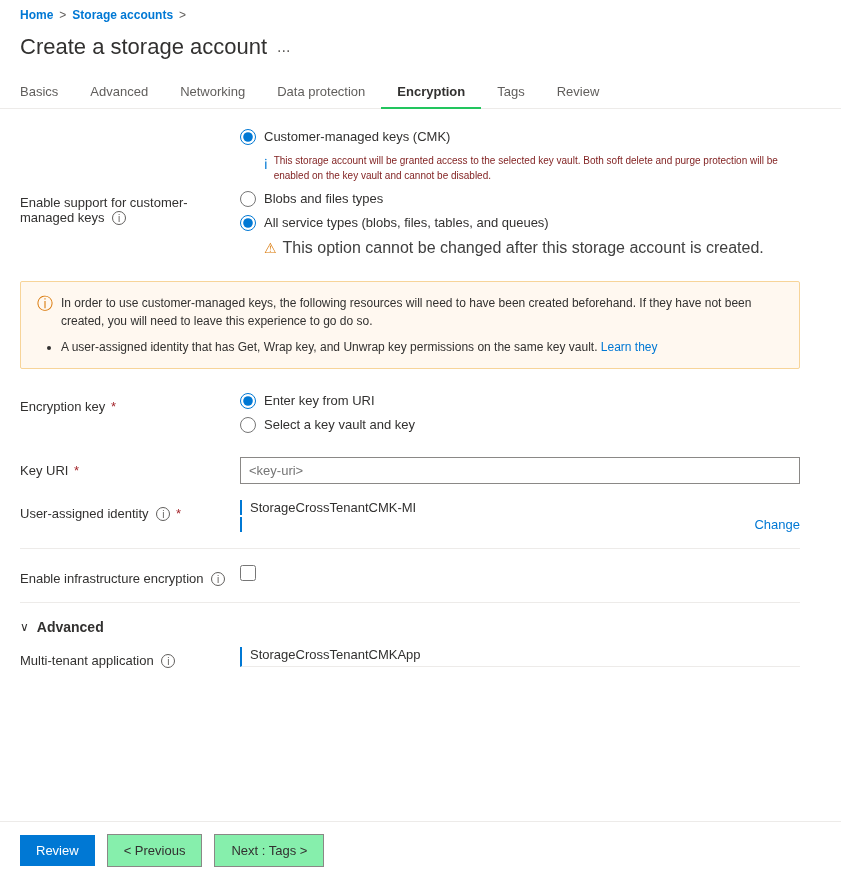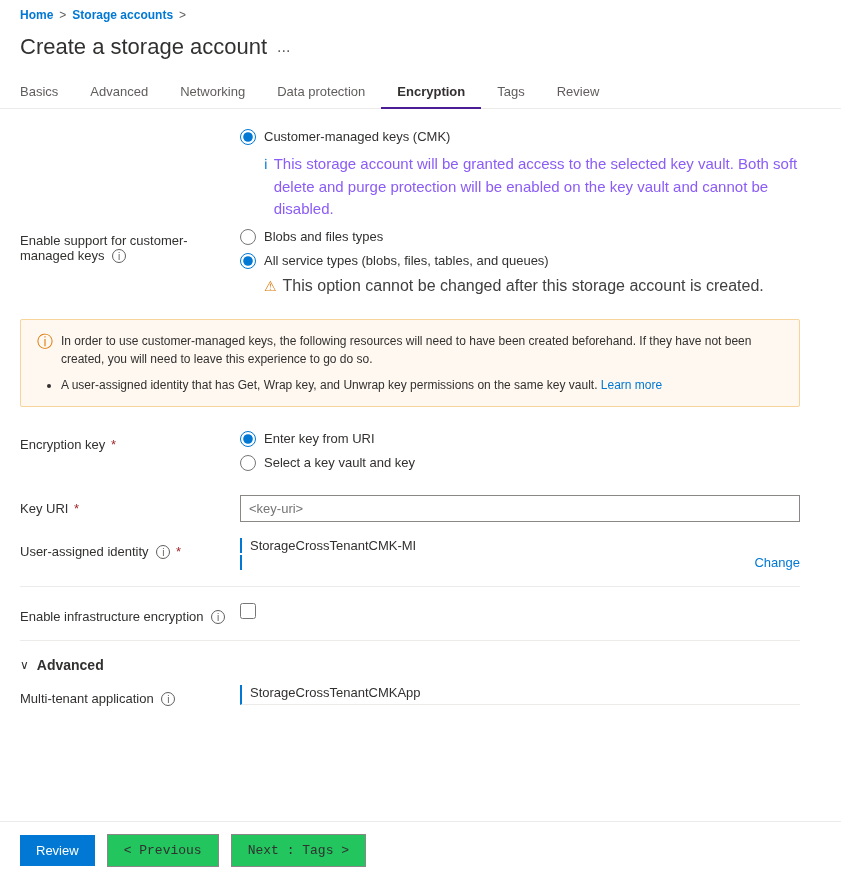--- a/index.html
+++ b/index.html
@@ -9,36 +9,36 @@
     .breadcrumb span { color: #605e5c; margin: 0 6px; }
     .breadcrumb a { color: #0078d4; text-decoration: none; cursor: pointer; font-weight: bold; }
     
     .page-header { display: flex; align-items: center; padding: 4px 20px 16px; }
     .page-title { font-size: 22px; font-weight: 300; color: #323130; }
     .page-header-dots { margin-left: 10px; color: #605e5c; font-size: 16px; cursor: pointer; }
     
     .tabs { display: flex; border-bottom: 1px solid #edebe9; padding: 0 20px; margin-bottom: 20px; }
     .tab { padding: 8px 16px; cursor: pointer; font-size: 13px; color: #605e5c; border-bottom: 2px solid transparent; margin-bottom: -1px; white-space: nowrap; }
     .tab:first-child { padding-left: 0; }
-    .tab.active { color: #323130; border-bottom: 2px solid #4c1d95; font-weight: 600; }
+    .tab.active { color: #323130; border-bottom: 2px solid #22c55e; font-weight: 600; }
     
     .content { padding: 0 20px; max-width: 820px; }
     
     .section-row { display: flex; margin-bottom: 20px; align-items: flex-start; }
     .section-label { width: 220px; min-width: 220px; font-size: 13px; color: #323130; padding-top: 4px; }
     .section-label .info-icon { display: inline-block; width: 14px; height: 14px; border-radius: 50%; border: 1px solid #605e5c; color: #605e5c; font-size: 10px; text-align: center; line-height: 13px; cursor: pointer; margin-left: 4px; }
     .section-content { flex: 1; }
     
     .radio-option { display: flex; align-items: flex-start; margin-bottom: 8px; cursor: pointer; }
     .radio-option input[type="radio"] { margin-right: 8px; accent-color: #0078d4; width: 16px; height: 16px; cursor: pointer; }
     .radio-label { font-size: 13px; color: #323130; }
     
     .info-box { display: flex; align-items: flex-start; background: none; margin: 4px 0 8px 0; }
     .info-box .info-icon-blue { color: #0078d4; font-size: 14px; margin-right: 6px; margin-top: 1px; flex-shrink: 0; }
-    .info-box .info-text { font-size: 15px; color: #8b5cf6; line-height: 1.5; }
+    .info-box .info-text { font-size: 10px; color: #7f1d1d; line-height: 1.5; }
     
     .warning-box { display: flex; align-items: flex-start; margin: 4px 0; }
     .warning-box .warn-icon { color: #d97706; font-size: 14px; margin-right: 6px; margin-top: 1px; flex-shrink: 0; }
     .warning-box .warn-text { font-size: 16px; color: #404040; }
     
     .alert-section { background: #fff8f0; border: 1px solid #f7d499; border-radius: 2px; padding: 12px 16px; margin-bottom: 24px; }
     .alert-header { display: flex; align-items: flex-start; margin-bottom: 8px; }
     .alert-icon { color: #d97706; font-size: 16px; margin-right: 8px; flex-shrink: 0; }
     .alert-text { font-size: 12px; color: #323130; line-height: 1.5; }
     .alert-list { margin: 8px 0 0 24px; }
@@ -61,21 +61,21 @@
     
     .advanced-section { margin-top: 16px; margin-bottom: 16px; }
     .advanced-header { display: flex; align-items: center; margin-bottom: 12px; cursor: pointer; }
     .advanced-chevron { font-size: 12px; color: #323130; margin-right: 8px; }
     .advanced-title { font-size: 14px; font-weight: 600; color: #323130; }
     
     .divider { border: none; border-top: 1px solid #edebe9; margin: 16px 0; }
     
     .footer { position: fixed; bottom: 0; left: 0; right: 0; background: #fff; border-top: 1px solid #edebe9; padding: 12px 20px; display: flex; align-items: center; gap: 12px; z-index: 100; }
     .btn-review { background: #0078d4; color: #fff; border: none; padding: 8px 16px; font-size: 13px; cursor: pointer; font-family: inherit; }
-    .btn-outline { background: #22c55e; color: #323130; border: 1px solid #8a8886; padding: 8px 16px; font-size: 13px; cursor: pointer; font-family: Liberation Mono, monospace; }
+    .btn-outline { background: #86efac; color: #323130; border: 1px solid #8a8886; padding: 8px 16px; font-size: 13px; cursor: pointer; font-family: Liberation Sans, sans-serif; }
     .multi-tenant-value { font-size: 13px; color: #323130; border-left: 2px solid #0078d4; padding-left: 8px; flex: 1; border-bottom: 1px solid #edebe9; padding-bottom: 4px; }
   </style>
 </head>
 <body>
 
 <div class="breadcrumb">
   <a>Home</a>
   <span>&gt;</span>
   <a>Storage accounts</a>
   <span>&gt;</span>
@@ -131,21 +131,21 @@
   </div>
 
   <div class="alert-section">
     <div class="alert-header">
       <span class="alert-icon">ⓘ</span>
       <span class="alert-text">In order to use customer-managed keys, the following resources will need to have been created beforehand. If they have not been created, you will need to leave this experience to go do so.</span>
     </div>
     <ul class="alert-list">
       <li>
         <span>A user-assigned identity that has Get, Wrap key, and Unwrap key permissions on the same key vault.</span>
-        <a class="link">Learn more</a>
+        <a class="link">Learn they</a>
       </li>
     </ul>
   </div>
 
   <div class="field-row">
     <div class="field-label">
       <span>Encryption key</span>
       <span class="required">*</span>
     </div>
     <div class="field-content">

